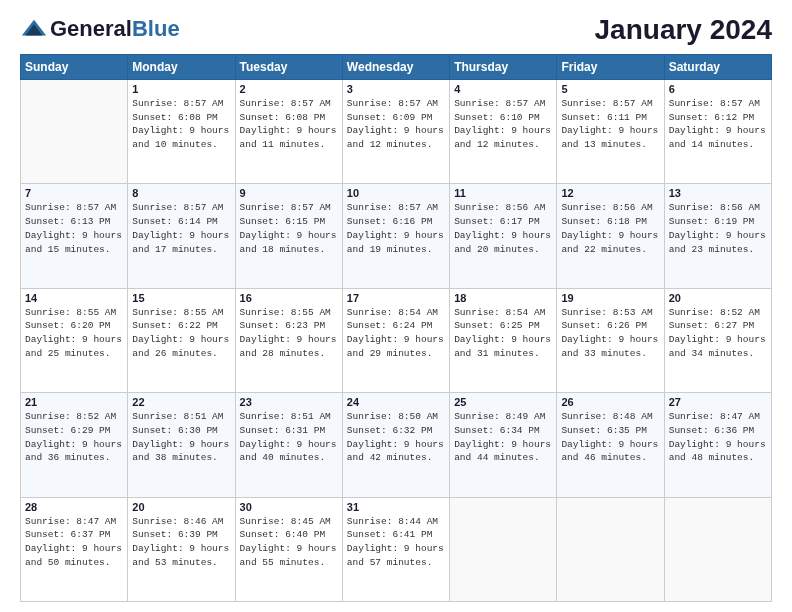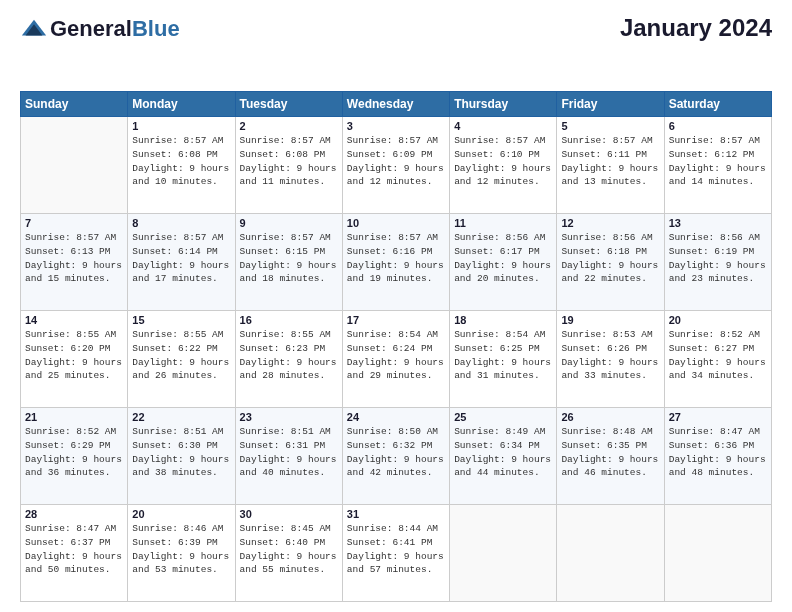--- a/index.html
+++ b/index.html
@@ -31,36 +31,35 @@
     }
     .logo-icon {
       width: 28px;
       height: 28px;
       margin-right: 2px;
     }
     .title-block {
       text-align: right;
     }
     .month-title {
-      font-size: 24px;
+      font-size: 28px;
       font-weight: bold;
       color: #1a1a2e;
       line-height: 1.1;
     }
     .subtitle {
       font-size: 14px;
       color: #444;
       margin-top: 2px;
     }
     .calendar {
       flex: 1;
       border-collapse: collapse;
       width: 100%;
       font-size: 10.5px;
-      margin-top: 40px;
     }
     .calendar th {
       background: #2e6da4;
       color: #fff;
       padding: 5px 4px;
       text-align: left;
       font-size: 12px;
       font-weight: bold;
       border: 1px solid #2060a0;
     }

